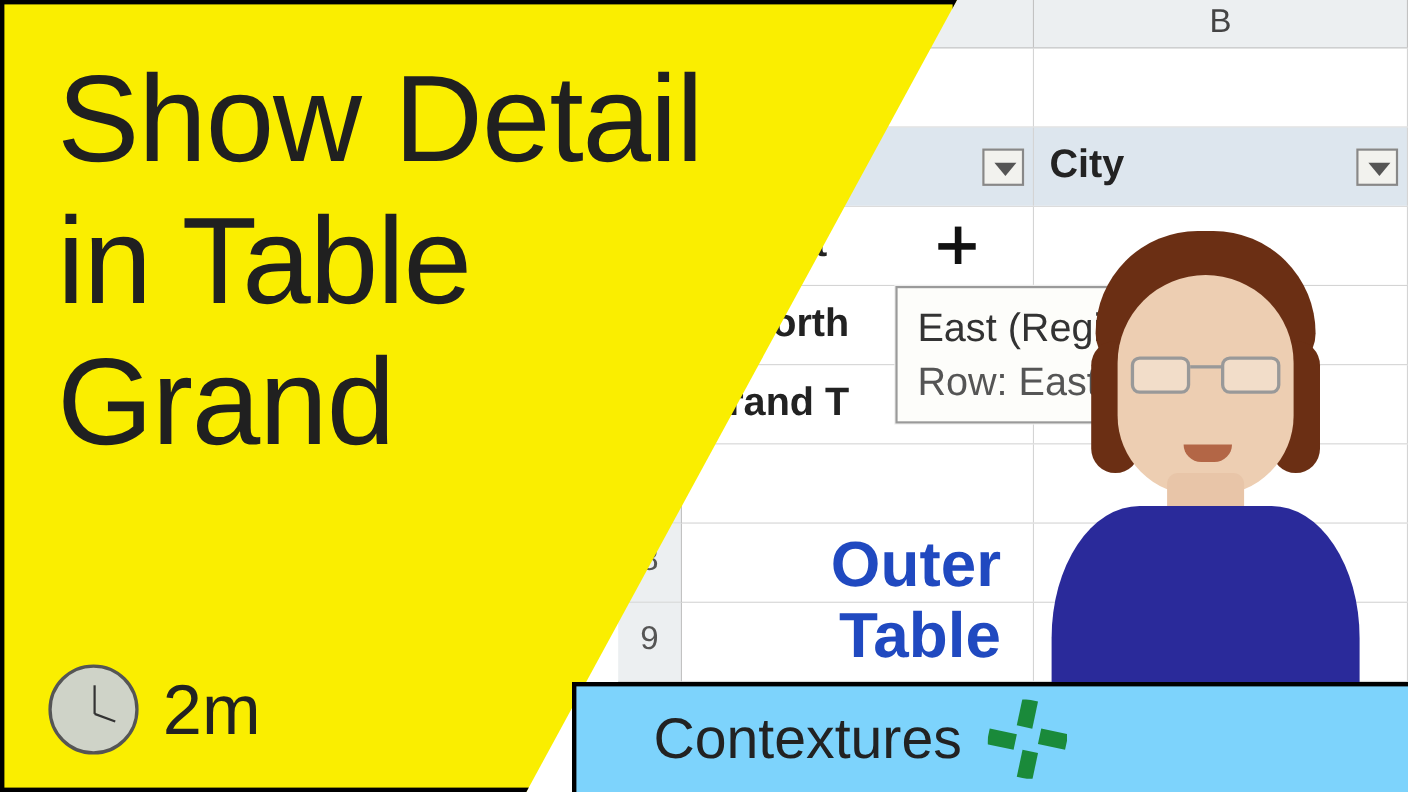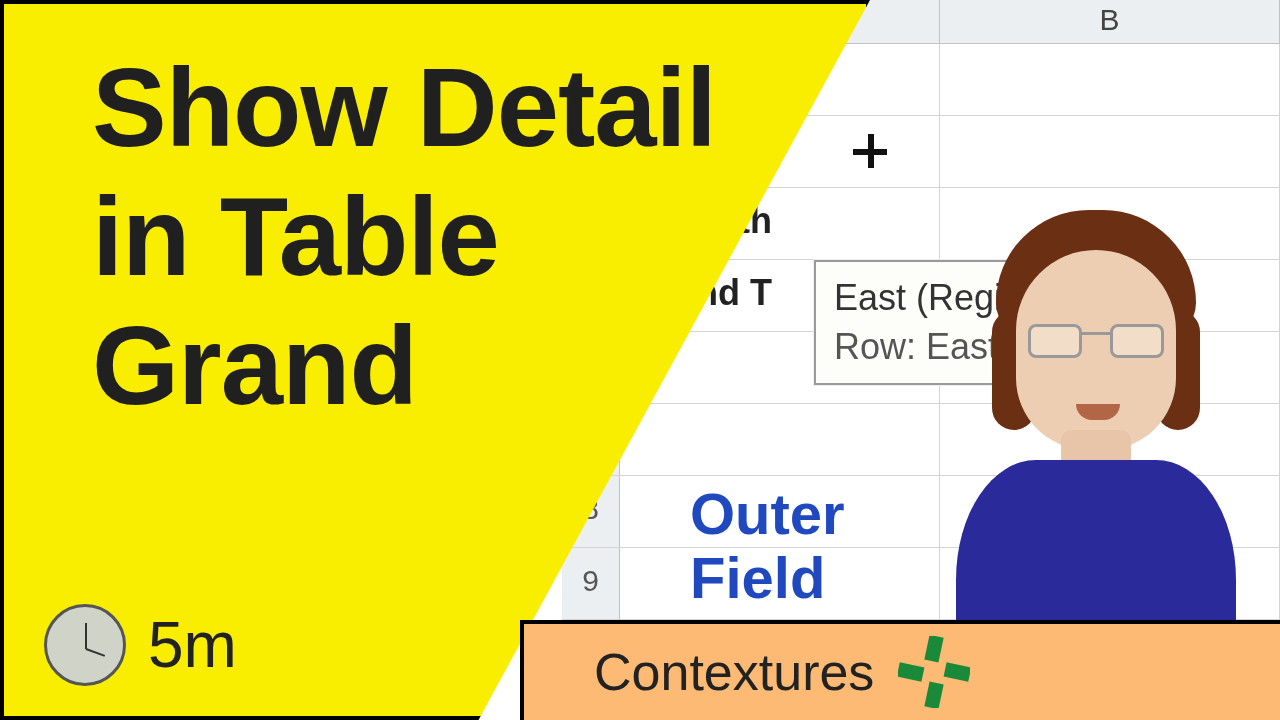--- a/index.html
+++ b/index.html
@@ -13,25 +13,24 @@
     background: #faee00;
     clip-path: polygon(0 0, 100% 0, 55% 100%, 0 100%);
     border: 4px solid #000;
     z-index: 10;
   }
   .title {
     position: absolute;
     left: 48px;
     top: 40px;
     font-size: 112px;
-    font-weight: 700;
+    font-weight: 400;
     color: #202020;
     line-height: 1.15;
     letter-spacing: -1px;
-    margin-left: 40px;
   }
   .duration {
     position: absolute;
     left: 40px;
     bottom: 30px;
     display: flex;
     align-items: center;
     gap: 22px;
   }
   .clock-icon {
@@ -136,38 +135,38 @@
   }
   .tooltip .line1 { color: #333; }
 
   .annot {
     position: absolute;
     top: 482px; left: 70px;
     font-size: 58px;
     font-weight: 700;
     color: #2049c0;
     line-height: 1.1;
-    text-align: left;
+    text-align: right;
     width: 220px;
   }
 
   .sel-row {
     position: absolute;
     top: 620px; left: 0;
     width: 320px; height: 72px;
     border: 3px solid #1a7a3a;
     background: #fff;
   }
 
   
   .brand-bar {
     position: absolute;
     right: 0; bottom: 0;
     width: 760px; height: 100px;
-    background: #fdba74;
+    background: #7dd3fc;
     border-top: 4px solid #000;
     border-left: 4px solid #000;
     display: flex;
     align-items: center;
     padding-left: 70px;
     gap: 24px;
     z-index: 20;
   }
   .brand-text { font-size: 52px; font-weight: 400; color: #222; }
   .brand-logo { width: 72px; height: 72px; position: relative; }
@@ -216,20 +215,30 @@
     <div class="ch chA">A</div>
     <div class="ch chB">B</div>
   </div>
 
   <div class="cells">
     <div class="row">
       <div class="cell cA big1">1</div>
       <div class="cell cB"></div>
     </div>
     <div class="row">
+      <div class="cell cA hdr">
+        <span>Region</span>
+        <span class="dd"></span>
+      </div>
+      <div class="cell cB hdr">
+        <span>City</span>
+        <span class="dd"></span>
+      </div>
+    </div>
+    <div class="row">
       <div class="cell cA bold">
         <span class="expand"></span>
         <span>East</span>
         <span class="cursor"></span>
       </div>
       <div class="cell cB"></div>
     </div>
     <div class="row">
       <div class="cell cA bold">
         <span class="expand"></span>
@@ -261,21 +270,21 @@
 
   <div class="sel-row"></div>
 
   <div class="tooltip">
     <div class="line1">East (Region)</div>
     <div>Row: East</div>
   </div>
 
   <div class="annot">
     <div>Outer</div>
-    <div>Field</div>
+    <div>Table</div>
   </div>
 
 </div>
 
 <div style="position:absolute; left:562px; top:44px; width:58px; z-index:5;">
   <div class="rh" style="height:72px;"></div>
   <div class="rh" style="height:72px;"></div>
   <div class="rh" style="height:72px;"></div>
   <div class="rh">5</div>
   <div class="rh">6</div>
@@ -287,21 +296,21 @@
 </div>
 
 <div class="yellow-panel">
   <div class="title">
     <div>Show Detail</div>
     <div>in Table</div>
     <div>Grand</div>
   </div>
   <div class="duration">
     <div class="clock-icon"></div>
-    <div class="duration-text">5m</div>
+    <div class="duration-text">2m</div>
   </div>
 </div>
 
 <div class="avatar">
   <div class="hair"></div>
   <div class="hair-side-l"></div>
   <div class="hair-side-r"></div>
   <div class="head"></div>
   <div class="glasses">
       <div class="lens l1"></div>

